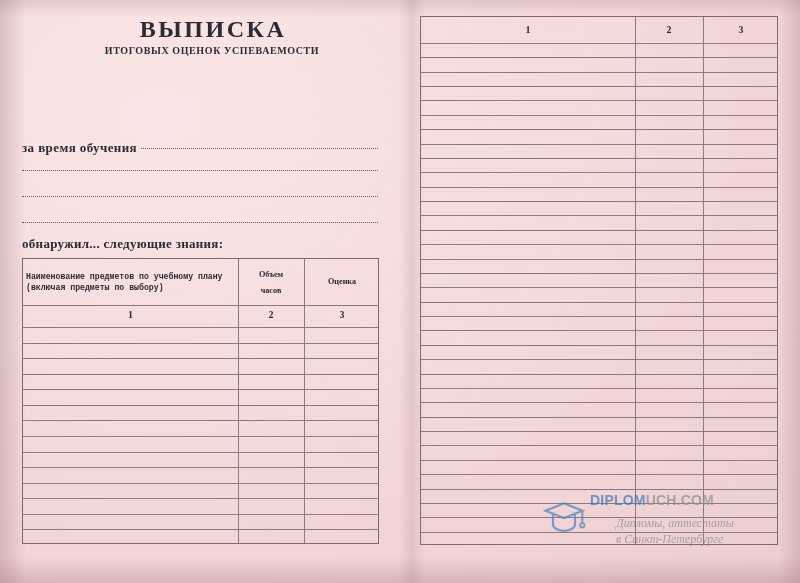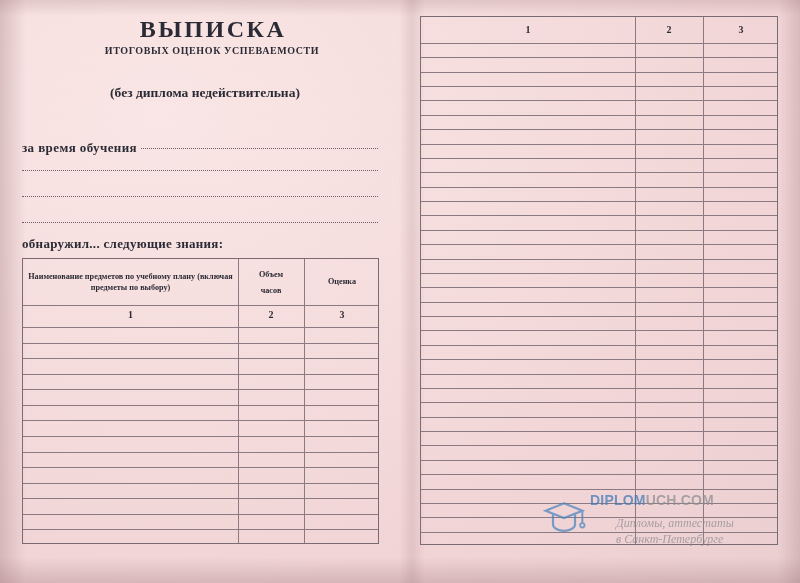--- a/index.html
+++ b/index.html
@@ -168,22 +168,23 @@
     font-size: 8.2px;
     font-weight: bold;
     line-height: 1.35;
     text-align: center;
     display: flex;
     align-items: center;
     justify-content: center;
     padding: 2px 3px;
   }
   .hdr-cell.left-align {
-    text-align: center;
+    text-align: left;
     justify-content: flex-start;
+    font-family: Liberation Mono, monospace;
   }
   .numhdr {
     position: absolute;
     font-size: 10px;
     font-weight: bold;
     text-align: center;
   }
 
   
   .watermark {
@@ -230,21 +231,20 @@
 <div id="page">
   <div class="paper-base"></div>
   <div class="paper-noise"></div>
 
   <div class="page-left">
 
     <div class="title-main">ВЫПИСКА</div>
     <div class="title-sub">ИТОГОВЫХ  ОЦЕНОК   УСПЕВАЕМОСТИ</div>
 
 
-    <div class="title-note">(без диплома недействительна)</div>
 
     <div class="field-row" style="top:140px;">
       <span class="lbl">за  время  обучения</span>
       <span class="dotted-fill"></span>
     </div>
     <div class="dots-line" style="top:170px;"></div>
     <div class="dots-line" style="top:196px;"></div>
     <div class="dots-line" style="top:222px;"></div>
 
     <div class="label-obnaruzhil">обнаружил...   следующие   знания:</div>

